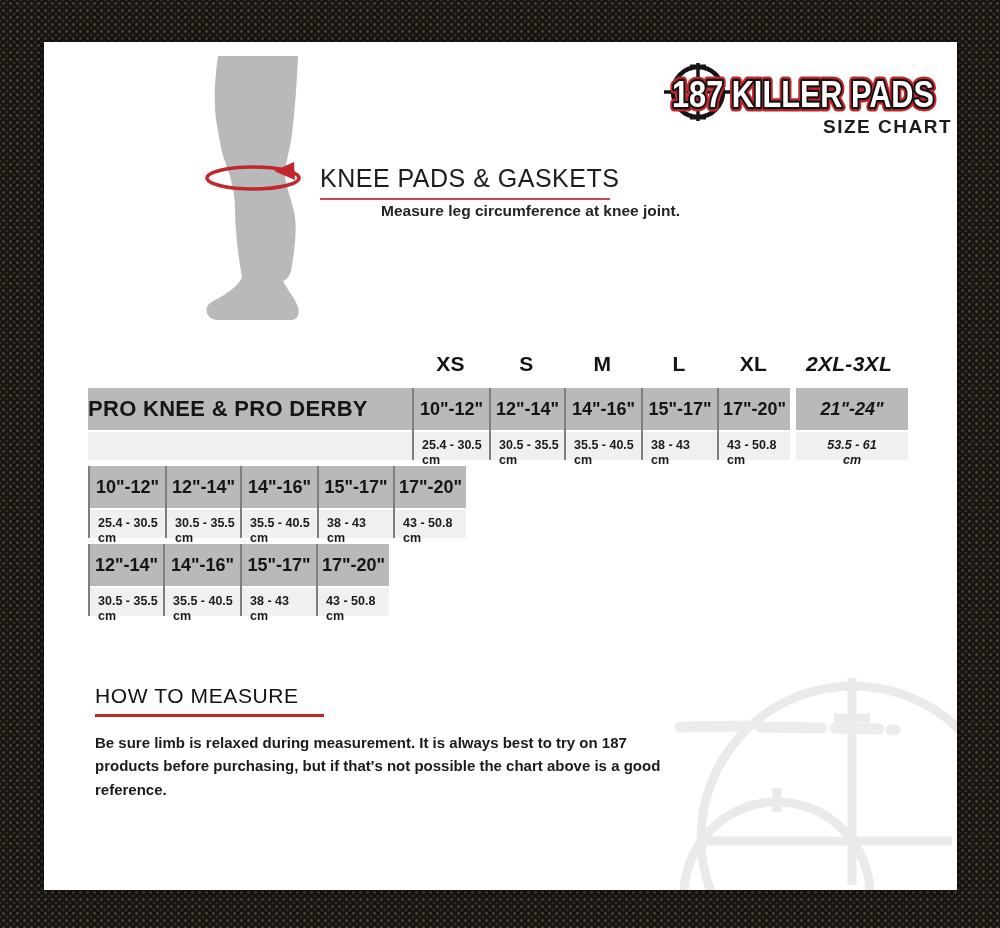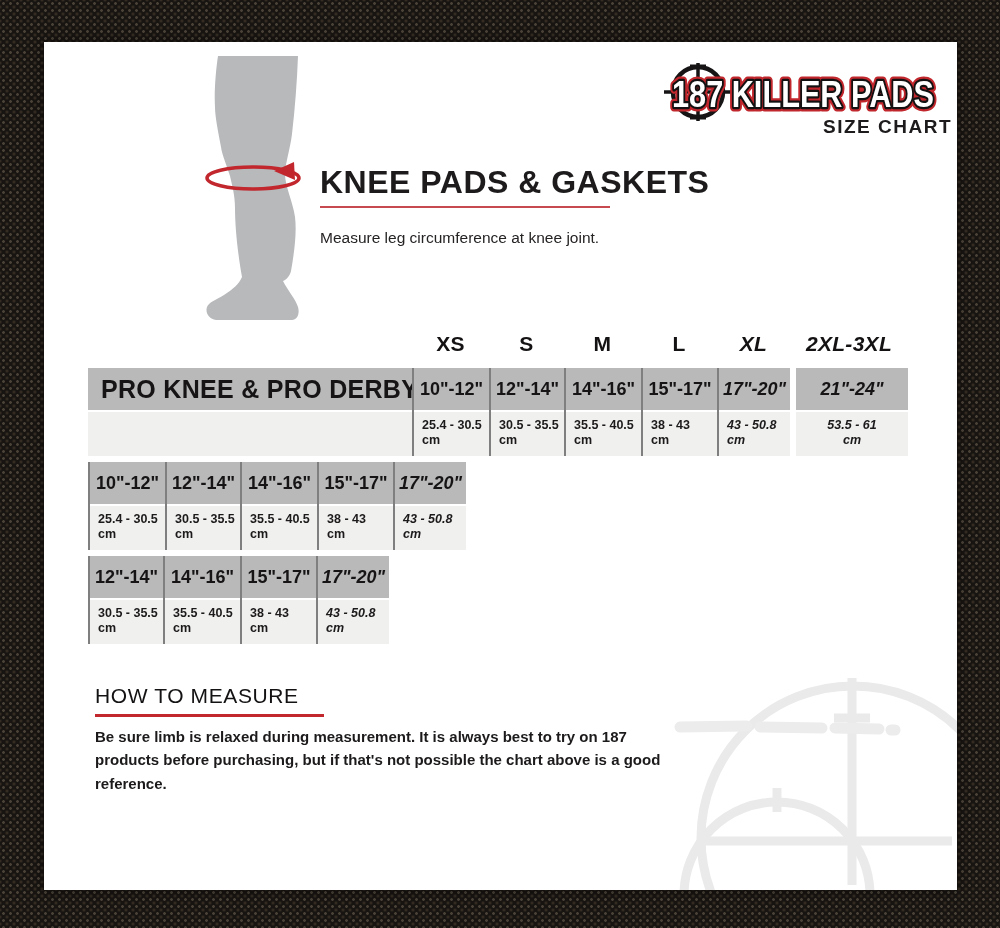--- a/index.html
+++ b/index.html
@@ -23,49 +23,49 @@
   .leg-art{position:absolute;left:150px;top:14px;width:150px;height:266px;}
   
   .logo-svg{position:absolute;right:17px;top:20px;width:285px;height:60px;}
   .logo-svg text{font-family:"Liberation Sans",sans-serif;font-weight:bold;font-size:37px;}
   .size-chart-tag{
     position:absolute;right:5px;top:74px;width:300px;text-align:right;
     font-size:19px;font-weight:800;letter-spacing:1.5px;color:#1d1b1b;
   }
   
   .heading{position:absolute;left:276px;top:122px;width:360px;}
-  .heading .title{font-size:32px;font-weight:700;letter-spacing:.5px;color:#1d1b1b;white-space:nowrap;}
+  .heading .title{font-size:25px;font-weight:400;letter-spacing:.5px;color:#1d1b1b;white-space:nowrap;}
   .heading .rule{width:290px;height:2px;background:#c64a50;margin-top:5px;}
-  .heading .subtitle{margin-top:21px;font-size:15.5px;font-weight:400;color:#262323;white-space:nowrap;}
+  .heading .subtitle{margin-top:2px;font-size:15.5px;font-weight:700;color:#262323;white-space:nowrap;text-align:right;}
   
   .size-table{position:absolute;left:44px;top:288px;width:820px;}
-  .size-header{display:flex;height:28px;margin-bottom:10px;}
+  .size-header{display:flex;height:28px;margin-bottom:10px;margin-top:20px;}
   .hcell{display:flex;align-items:center;justify-content:center;
          font-size:21px;font-weight:800;color:#141212;letter-spacing:.3px;}
   .w0{width:324px;} .w1{width:77px;} .w2{width:75px;} .w3{width:77px;}
-  .w4{width:76px;} .w5{width:73px;font-style:italic;} .w6{width:118px;font-style:italic;} .wlab3{width:401px;}
+  .w4{width:76px;} .w5{width:73px;} .w6{width:118px;font-style:italic;} .wlab3{width:401px;}
   .tgroup{display:flex;margin-bottom:6px;}
   .tcol{box-sizing:border-box;}
   .vline{border-left:2px solid #7f7f7f;}
   .wline{border-left:6px solid #ffffff;}
   .in{height:42px;background:#b9b9ba;display:flex;align-items:center;justify-content:center;
       font-size:18px;font-weight:800;color:#161414;white-space:nowrap;}
-  .in.lab{justify-content:flex-start;padding-left:13px;font-size:25px;letter-spacing:.3px;}
+  .in.lab{justify-content:flex-start;font-size:22px;letter-spacing:.3px;}
   .sep{height:2px;background:#ffffff;}
-  .cm{height:44px;background:#f0f0ef;padding-top:6px;box-sizing:border-box;
+  .cm{height:28px;background:#f0f0ef;padding-top:6px;box-sizing:border-box;
       font-size:12.5px;font-weight:700;color:#1c1a1a;line-height:1.2;padding-left:8px;}
   .cm.center{padding-left:0;text-align:center;}
   .cm.empty{padding:0;}
   
   .howto{position:absolute;left:51px;top:642px;width:640px;}
   .howto .title{font-size:21px;font-weight:400;letter-spacing:.6px;color:#141212;}
   .howto .rule{width:229px;height:3px;background:#c1272d;margin-top:6px;}
   .steps{margin-top:18px;}
   .step{font-size:15px;font-weight:700;color:#1c1a1a;margin-bottom:13px;}
-  .note{margin-top:8px;width:600px;font-size:15px;font-weight:700;color:#1c1a1a;line-height:1.55;}
+  .note{margin-top:14px;width:600px;font-size:15px;font-weight:700;color:#1c1a1a;line-height:1.55;}
 </style>
 </head>
 <body>
 
 <div class="card">
 
   <svg class="watermark" viewBox="0 0 330 300">
     <g fill="none" stroke="#eaeaea" stroke-width="9">
       <circle cx="226" cy="248" r="152"></circle>
       <line x1="225" y1="88" x2="225" y2="295"></line>

